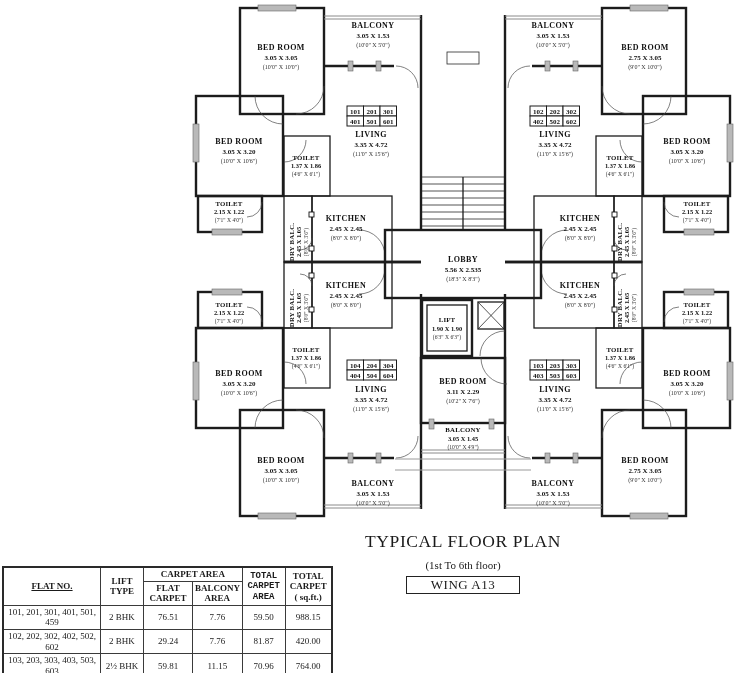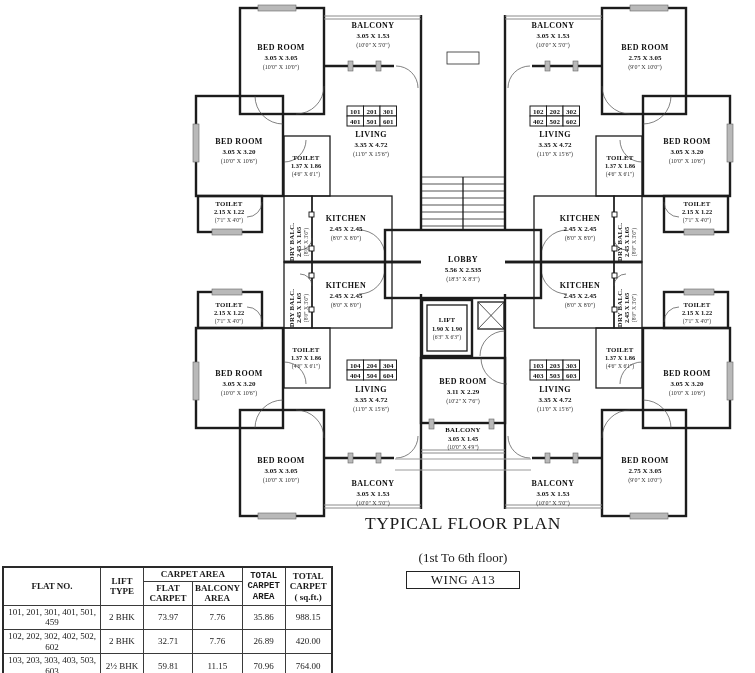--- a/index.html
+++ b/index.html
@@ -18,33 +18,33 @@
   .lbl text{text-anchor:middle;}
   .rn{font:600 8px "Liberation Serif","DejaVu Serif",serif;fill:#111;letter-spacing:.4px;}
   .rd{font:600 7px "Liberation Serif","DejaVu Serif",serif;fill:#111;}
   .rf{font:400 6px "Liberation Serif","DejaVu Serif",serif;fill:#333;}
   .small .rn{font-size:6.8px;letter-spacing:.2px;}
   .small .rd{font-size:6.4px;}
   .small .rf{font-size:5.6px;}
   .gcell{fill:#fff;stroke:#1c1c1c;stroke-width:1;}
   .gc{font:600 7px "Liberation Serif","DejaVu Serif",serif;fill:#111;text-anchor:middle;}
   
-  .title-block{position:absolute;left:323px;top:513px;width:280px;text-align:center;}
+  .title-block{position:absolute;left:323px;top:531px;width:280px;text-align:center;}
   .title-line1{font-size:17.5px;letter-spacing:.6px;font-weight:500;}
-  .title-line2{font-size:13px;margin-top:16px;}
+  .title-line2{font-size:11px;margin-top:7px;}
   .wing-box{display:inline-block;border:1.3px solid #222;padding:0 24px;margin-top:5px;
             font-size:13px;letter-spacing:.5px;}
   
   .as-heading{position:absolute;left:6px;top:542px;font-size:13px;font-weight:bold;letter-spacing:.9px;}
   .as-table{position:absolute;left:2px;top:566px;border-collapse:collapse;background:#fff;}
   .as-table th,.as-table td{border:1px solid #3a3a3a;font-size:9px;line-height:1.18;
        text-align:center;vertical-align:middle;padding:1px 2px;font-weight:normal;}
   .as-table{border:2px solid #2a2a2a;}
   .as-table th{font-weight:600;}
-  .col-flatno{width:92px;} .col-type{width:38px;} .col-fc{width:44px;}
+  .col-flatno{width:92px;text-decoration:underline;} .col-type{width:38px;} .col-fc{width:44px;}
   .col-ba{width:43px;} .col-tca{width:38px;font-family:Liberation Mono, monospace;} .col-tcs{width:41px;}
   .as-table td{height:14px;}
 </style>
 </head>
 <body>
 
 <div class="canvas">
 
 <svg width="755" height="530" viewBox="0 0 755 530">
   <defs>
@@ -387,31 +387,31 @@
     </tr>
     <tr>
       <th class="col-fc">FLAT CARPET</th>
       <th class="col-ba">BALCONY AREA</th>
     </tr>
   </thead>
   <tbody>
     <tr>
       <td>101, 201, 301, 401, 501, 459</td>
       <td>2 BHK</td>
-      <td>73.97</td>
+      <td>76.51</td>
       <td>7.76</td>
-      <td>35.86</td>
+      <td>59.50</td>
       <td>988.15</td>
     </tr>
     <tr>
       <td>102, 202, 302, 402, 502, 602</td>
       <td>2 BHK</td>
-      <td>32.71</td>
+      <td>29.24</td>
       <td>7.76</td>
-      <td>26.89</td>
+      <td>81.87</td>
       <td>420.00</td>
     </tr>
     <tr>
       <td>103, 203, 303, 403, 503, 603</td>
       <td>2½ BHK</td>
       <td>59.81</td>
       <td>11.15</td>
       <td>70.96</td>
       <td>764.00</td>
     </tr>

